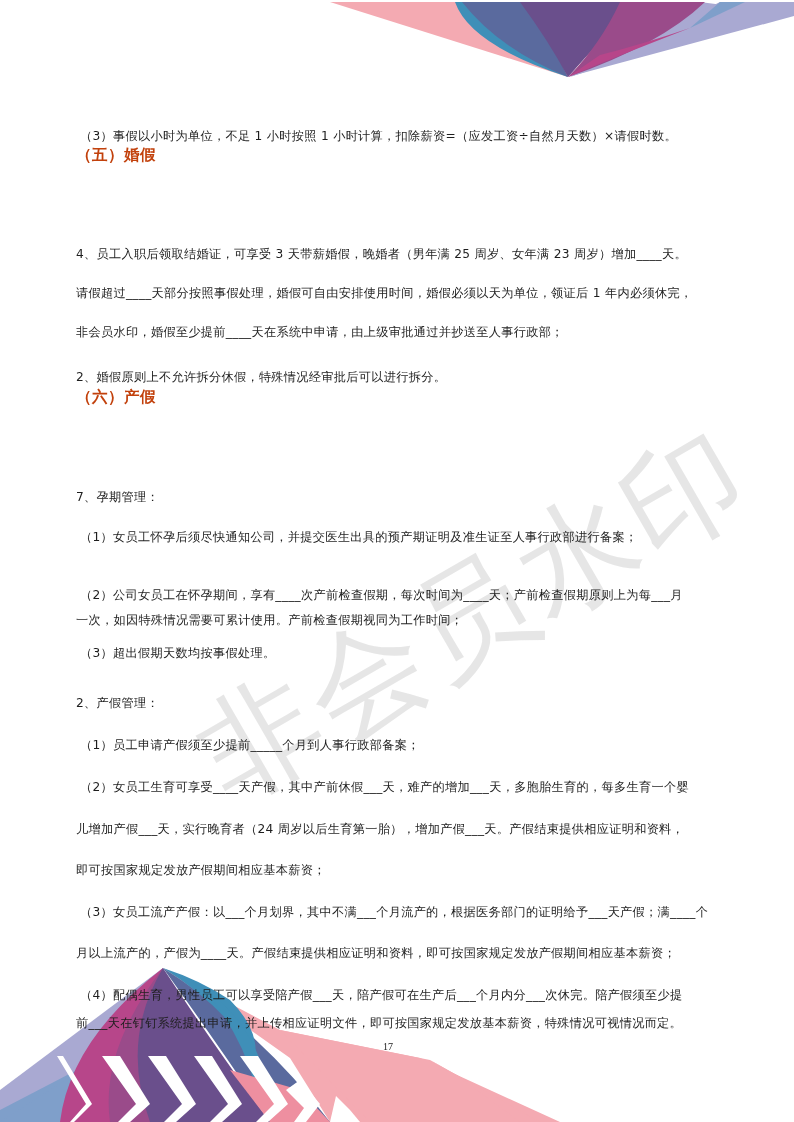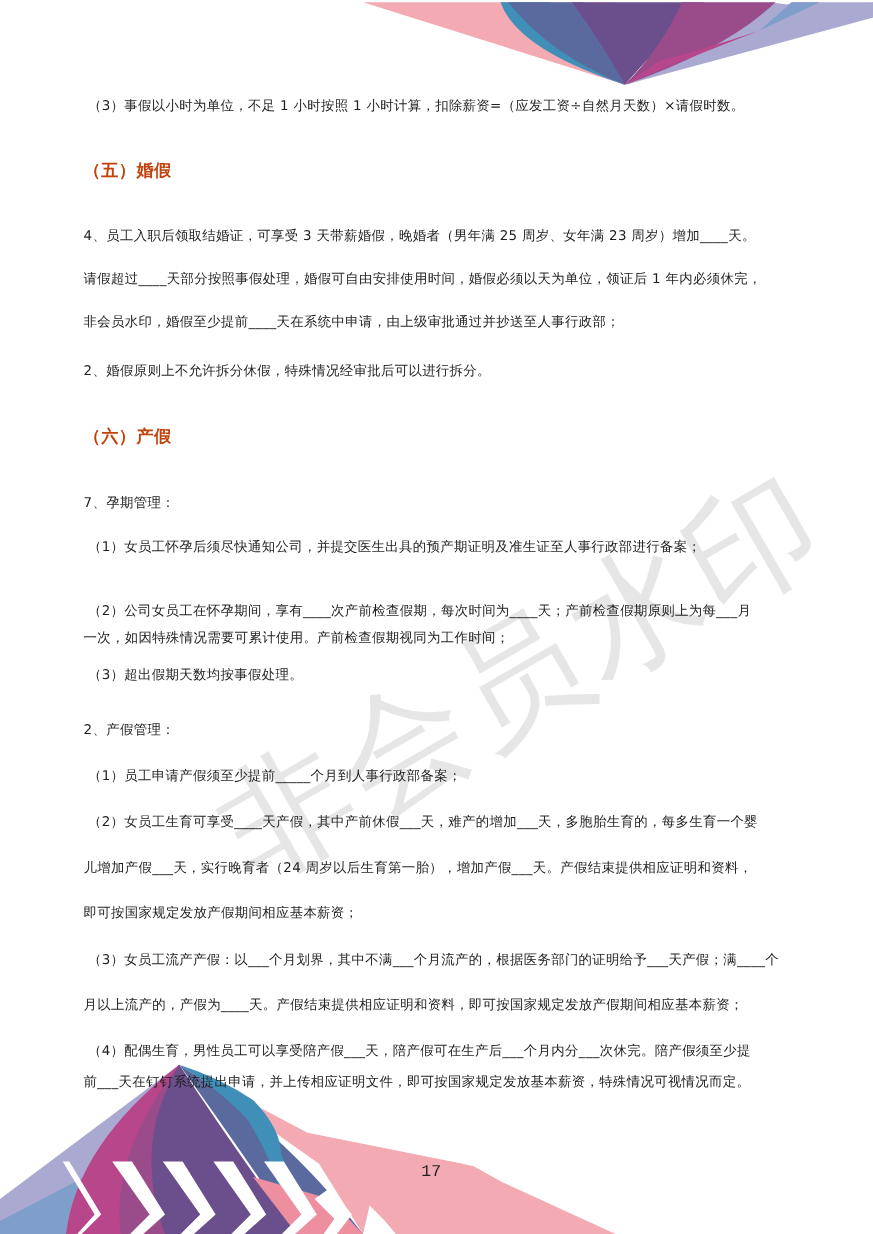--- a/index.html
+++ b/index.html
@@ -8,31 +8,31 @@
     background: #ffffff;
     font-family: "DejaVu Sans", "Liberation Sans", sans-serif;
     color: #222;
   }
   .deco { position: absolute; left: 0; top: 0; width: 794px; height: 1122px; pointer-events: none; }
   .line {
     position: absolute; left: 76px; white-space: nowrap;
     font-size: 12.2px; line-height: 16px; letter-spacing: 0.3px;
     color: #1e1e1e;
     transform: translateY(-8px);
+    margin-top: 40px;
   }
   .line.indent { left: 80px; }
   .heading {
     position: absolute; left: 76px; white-space: nowrap;
     font-size: 15.5px; font-weight: bold; line-height: 20px; color: #c2410c;
     transform: translateY(-10px); letter-spacing: 0.5px;
   }
   .pagenum {
-    position: absolute; left: 383px; top: 1041px; font-size: 15px; color: #222;
-    font-family: Liberation Mono, monospace;
-    margin-top: 16px;
+    position: absolute; left: 383px; top: 1041px; font-size: 10px; color: #222;
+    font-family: Liberation Serif, serif;
   }
   .watermark {
     position: absolute; left: 150px; top: 455px;
     font-size: 118px; color: rgba(140,140,140,0.22);
     transform: rotate(-30deg); transform-origin: left top;
     white-space: nowrap; letter-spacing: 4px; font-weight: normal;
     top: 700px; left: 170px;
   }
 </style>
 </head>

